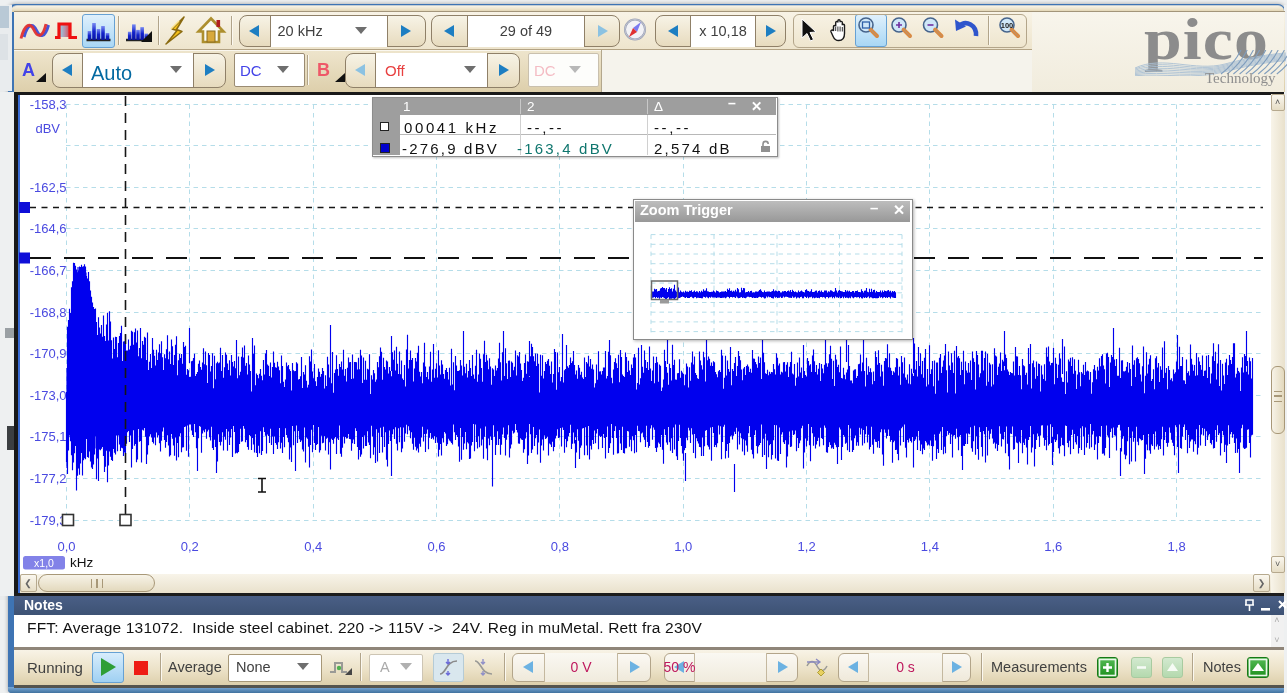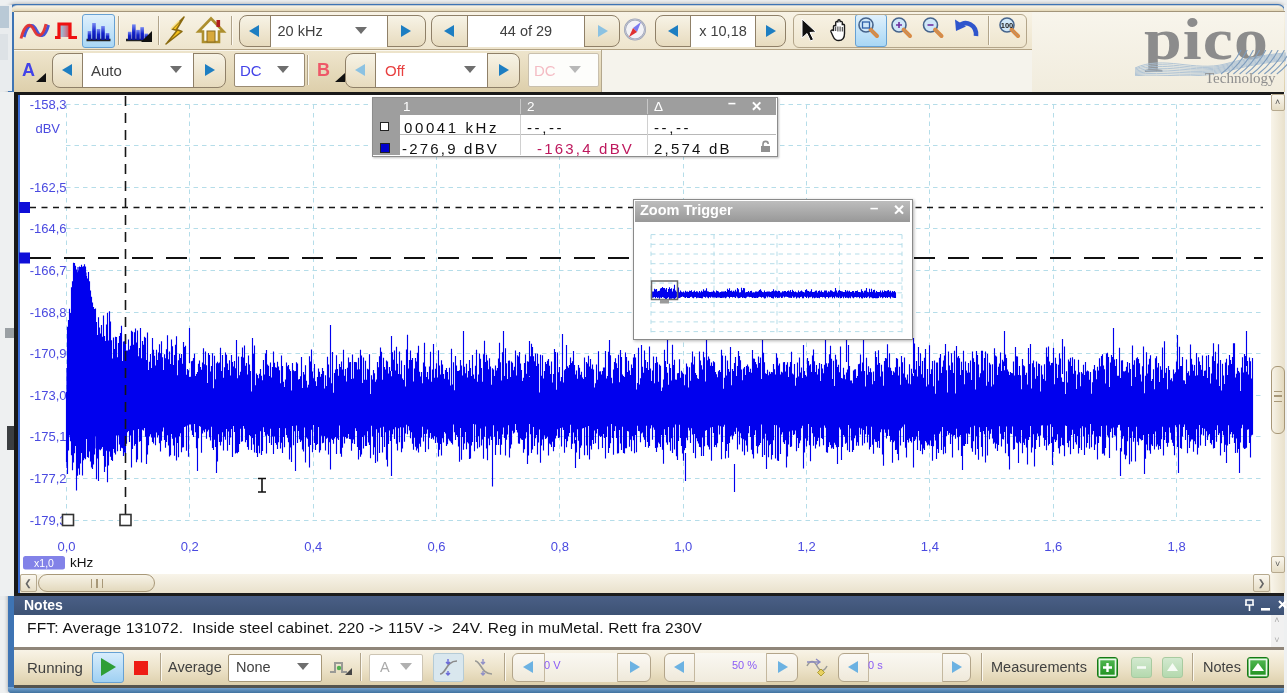--- a/index.html
+++ b/index.html
@@ -9,21 +9,21 @@
 .sel{background:linear-gradient(#dff0fc,#a9d7f5);border:1px solid #66a1d4;border-radius:3px}
 .sep1{position:absolute;top:16px;height:29px;width:1px;background:#b1a48a;box-shadow:1px 0 0 #fbf8f0}
 .grp{position:absolute;border:1px solid #8f8068;border-radius:8px;background:linear-gradient(#f7f3e6,#e7dbbe)}
 .wf{position:absolute;background:#fff;border-left:1px solid #8f8068;border-right:1px solid #8f8068}
 .ct{font-size:14.5px;color:#404040}
 .blue{color:#4343e8}
 .arr{position:absolute;width:0;height:0}
 .combo{position:absolute;background:#fff;border:1px solid #9a8b72;border-radius:2px}
 .dtri{position:absolute;width:0;height:0;border-left:6px solid transparent;border-right:6px solid transparent;border-top:7px solid #6e6e6e}
 .sgrp{position:absolute;border:1px solid #b3a58a;border-radius:6px;background:linear-gradient(#fbf9f4,#efe9da)}
-.stxt{position:absolute;font-size:11px;color:#8b5cf6;text-align:left}
+.stxt{position:absolute;font-size:14px;color:#be185d;text-align:center}
 .gbtn{position:absolute;width:21px;height:21px;border-radius:3px}
 </style></head><body>
 <div class="a" style="left:0;top:0;width:1287px;height:693px;background:#eef0f1"></div>
 <div class="a" style="left:0;top:6px;width:9px;height:22px;background:#b9c9d6"></div>
 <div class="a" style="left:0;top:34px;width:8px;height:26px;background:#dde2e6"></div>
 <div class="a" style="left:5px;top:328px;width:9px;height:10px;background:#9aa0a4"></div>
 <div class="a" style="left:7px;top:426px;width:8px;height:24px;background:#3c3f42"></div>
 <div class="a" style="left:0;top:60px;width:9px;height:540px;background:#e9ebec"></div>
 <div class="a" style="left:8px;top:4px;width:1277px;height:689px;background:#3e74b4;border-radius:7px 7px 4px 4px;box-shadow:0 0 4px rgba(0,0,0,.35)"></div>
 <div class="a" style="left:8px;top:687px;width:1277px;height:6px;background:linear-gradient(#7aa8d6,#41729f);border-radius:0 0 4px 4px"></div>
@@ -44,34 +44,34 @@
 <div class="grp" style="left:239px;top:15px;width:187px;height:32px"></div>
 <div class="wf" style="left:269.5px;top:15.5px;width:118px;height:31px"></div>
 <div class="arr" style="left:249px;top:24.5px;border-top:6.5px solid transparent;border-bottom:6.5px solid transparent;border-right:10px solid #1d7ec2"></div>
 <div class="arr" style="left:401px;top:24.5px;border-top:6.5px solid transparent;border-bottom:6.5px solid transparent;border-left:10px solid #1d7ec2"></div>
 <div class="a ct" style="left:277.5px;top:23px;font-size:14.5px">20 kHz</div>
 <div class="dtri" style="left:355px;top:27px"></div>
 <div class="grp" style="left:431px;top:15px;width:189px;height:32px"></div>
 <div class="wf" style="left:467px;top:15.5px;width:118px;height:31px"></div>
 <div class="arr" style="left:444.0px;top:24.5px;border-top:6.5px solid transparent;border-bottom:6.5px solid transparent;border-right:10px solid #1d7ec2"></div>
 <div class="arr" style="left:597.5px;top:24.5px;border-top:6.5px solid transparent;border-bottom:6.5px solid transparent;border-left:10px solid #8cc2e2"></div>
-<div class="a ct" style="left:467px;top:23px;width:118px;text-align:center;font-size:14.5px">44 of 29</div>
+<div class="a ct" style="left:467px;top:23px;width:118px;text-align:center;font-size:14.5px">29 of 49</div>
 <div class="grp" style="left:655px;top:15px;width:131px;height:32px"></div>
 <div class="wf" style="left:690px;top:15.5px;width:66px;height:31px"></div>
 <div class="arr" style="left:667.5px;top:24.5px;border-top:6.5px solid transparent;border-bottom:6.5px solid transparent;border-right:10px solid #1d7ec2"></div>
 <div class="arr" style="left:766.0px;top:24.5px;border-top:6.5px solid transparent;border-bottom:6.5px solid transparent;border-left:10px solid #1d7ec2"></div>
 <div class="a ct" style="left:690px;top:23px;width:66px;text-align:center;font-size:14.5px">x 10,18</div>
 <div class="a" style="left:793px;top:13.5px;width:234px;height:34.5px;border:1px solid #b3a58a;border-radius:6px"></div>
 <div class="a ct blue" style="left:22px;top:60px;font-size:18px;font-weight:bold">A</div>
 <div class="a" style="left:36px;top:73px;width:0;height:0;border-left:10px solid transparent;border-bottom:9px solid #111"></div>
 <div class="grp" style="left:52px;top:52.5px;width:174px;height:35px"></div>
 <div class="wf" style="left:82px;top:53px;width:112px;height:34px"></div>
 <div class="arr" style="left:62.0px;top:63.5px;border-top:6.5px solid transparent;border-bottom:6.5px solid transparent;border-right:10px solid #1d7ec2"></div>
 <div class="arr" style="left:205.0px;top:63.5px;border-top:6.5px solid transparent;border-bottom:6.5px solid transparent;border-left:10px solid #1d7ec2"></div>
-<div class="a" style="left:91px;top:62px;font-size:15px;color:#404040">Auto</div>
+<div class="a" style="left:91px;top:62px;font-size:20px;color:#0369a1">Auto</div>
 <div class="dtri" style="left:170px;top:66px"></div>
 <div class="combo" style="left:234px;top:53px;width:71px;height:34px"></div>
 <div class="a" style="left:240px;top:62px;font-size:15px;color:#4343e8">DC</div>
 <div class="dtri" style="left:277px;top:66px"></div>
 <div class="sep1" style="left:306.5px;top:55px;height:30px"></div>
 <div class="a ct" style="left:317px;top:60px;font-size:18px;font-weight:bold;color:#ee5868">B</div>
 <div class="a" style="left:335px;top:73px;width:0;height:0;border-left:10px solid transparent;border-bottom:9px solid #111"></div>
 <div class="grp" style="left:345px;top:52.5px;width:175px;height:35px"></div>
 <div class="wf" style="left:375px;top:53px;width:113px;height:34px"></div>
 <div class="arr" style="left:355.0px;top:63.5px;border-top:6.5px solid transparent;border-bottom:6.5px solid transparent;border-right:10px solid #8cc2e2"></div>
@@ -241,21 +241,21 @@
     <div class="a" style="left:281px;top:1px;font-size:13.5px;color:#fff">Δ</div>
     <div class="a" style="left:355px;top:-3px;font-size:14px;color:#fff;font-weight:bold">–</div>
     <div class="a" style="left:378px;top:0px;font-size:13.5px;color:#fff;font-weight:bold">✕</div>
     <div class="a" style="left:27px;top:17px;width:376px;height:20px;border-bottom:1px solid #b8b8b8"></div>
     <div class="a" style="left:146.5px;top:17px;width:1px;height:40px;background:#d0d0d0"></div>
     <div class="a" style="left:274px;top:17px;width:1px;height:40px;background:#d0d0d0"></div>
     <div class="a" style="left:31px;top:21px;font-size:15px;letter-spacing:2.6px;color:#111">00041 kHz</div>
     <div class="a" style="left:154px;top:21px;font-size:15px;letter-spacing:2.6px;color:#111">--,--</div>
     <div class="a" style="left:281px;top:21px;font-size:15px;letter-spacing:2.6px;color:#111">--,--</div>
     <div class="a" style="left:29px;top:41.5px;font-size:15px;letter-spacing:2.2px;color:#111">-276,9 dBV</div>
-    <div class="a" style="left:164px;top:41.5px;font-size:15px;letter-spacing:2.2px;color:#be185d">-163,4 dBV</div>
+    <div class="a" style="left:144px;top:41.5px;font-size:15px;letter-spacing:2.2px;color:#0f766e">-163,4 dBV</div>
     <div class="a" style="left:281px;top:41.5px;font-size:15px;letter-spacing:2.2px;color:#111">2,574 dB</div>
     <svg class="a" style="left:386px;top:42px" width="13" height="13" viewBox="0 0 13 13">
       <rect x="2" y="6" width="9" height="6" fill="#909090"></rect>
       <path d="M4 6 V4 a2.6 2.6 0 0 1 5.2 0" fill="none" stroke="#909090" stroke-width="1.6"></path>
     </svg>
   </div>
 <div class="a" style="left:633px;top:198.5px;width:280px;height:141px;background:#fff;border:1.5px solid #8a8a8a;box-shadow:1px 1px 3px rgba(0,0,0,.3)">
     <div class="a" style="left:1px;top:1px;width:275px;height:21px;background:linear-gradient(#bdbdbd,#989898)"></div>
     <div class="a" style="left:6px;top:2px;font-size:14.5px;font-weight:bold;color:#fff">Zoom Trigger</div>
     <div class="a" style="left:236px;top:-1px;font-size:15px;font-weight:bold;color:#fff">–</div>
@@ -338,21 +338,21 @@
 <div class="sep1" style="left:504px;top:653px;height:28px"></div>
 <div class="sgrp" style="left:512px;top:652.5px;width:139px;height:29.5px"></div>
 <div class="a" style="left:544px;top:653px;width:74px;height:28.5px;border-left:1px solid #c4b89f;border-right:1px solid #c4b89f;background:linear-gradient(#faf8f2,#f0ebdd)"></div>
 <div class="arr" style="left:523.0px;top:660.5px;border-top:6.5px solid transparent;border-bottom:6.5px solid transparent;border-right:10px solid #6cb2e2"></div>
 <div class="arr" style="left:629.5px;top:660.5px;border-top:6.5px solid transparent;border-bottom:6.5px solid transparent;border-left:10px solid #6cb2e2"></div>
 <div class="stxt" style="left:544px;top:659px;width:74px">0 V</div>
 <div class="sgrp" style="left:664px;top:652.5px;width:134px;height:29.5px"></div>
 <div class="a" style="left:694px;top:653px;width:73px;height:28.5px;border-left:1px solid #c4b89f;border-right:1px solid #c4b89f;background:linear-gradient(#faf8f2,#f0ebdd)"></div>
 <div class="arr" style="left:674.0px;top:660.5px;border-top:6.5px solid transparent;border-bottom:6.5px solid transparent;border-right:10px solid #6cb2e2"></div>
 <div class="arr" style="left:777.5px;top:660.5px;border-top:6.5px solid transparent;border-bottom:6.5px solid transparent;border-left:10px solid #6cb2e2"></div>
-<div class="stxt" style="left:732px;top:659px;width:51px">50 %</div>
+<div class="stxt" style="left:654px;top:659px;width:51px">50 %</div>
 <svg class="a" style="left:804px;top:656px" width="26" height="22" viewBox="0 0 26 22">
     <path d="M3 10 C6 4 10 4 13 10 S 20 16 23 10" fill="none" stroke="#9a9a96" stroke-width="1.5"></path>
     <path d="M3 6 h12 M12 3 l4 3 -4 3" stroke="#8a8ac0" stroke-width="1.3" fill="none"></path>
     <path d="M17 13 l3.5 3.5 -3.5 3.5 -3.5 -3.5 z" fill="#e8d060" stroke="#a09020" stroke-width="0.8"></path>
   </svg>
 <div class="sgrp" style="left:838px;top:652.5px;width:133px;height:29.5px"></div>
 <div class="a" style="left:868px;top:653px;width:75px;height:28.5px;border-left:1px solid #c4b89f;border-right:1px solid #c4b89f;background:linear-gradient(#faf8f2,#f0ebdd)"></div>
 <div class="arr" style="left:848.0px;top:660.5px;border-top:6.5px solid transparent;border-bottom:6.5px solid transparent;border-right:10px solid #6cb2e2"></div>
 <div class="arr" style="left:952.0px;top:660.5px;border-top:6.5px solid transparent;border-bottom:6.5px solid transparent;border-left:10px solid #6cb2e2"></div>
 <div class="stxt" style="left:868px;top:659px;width:75px">0 s</div>

